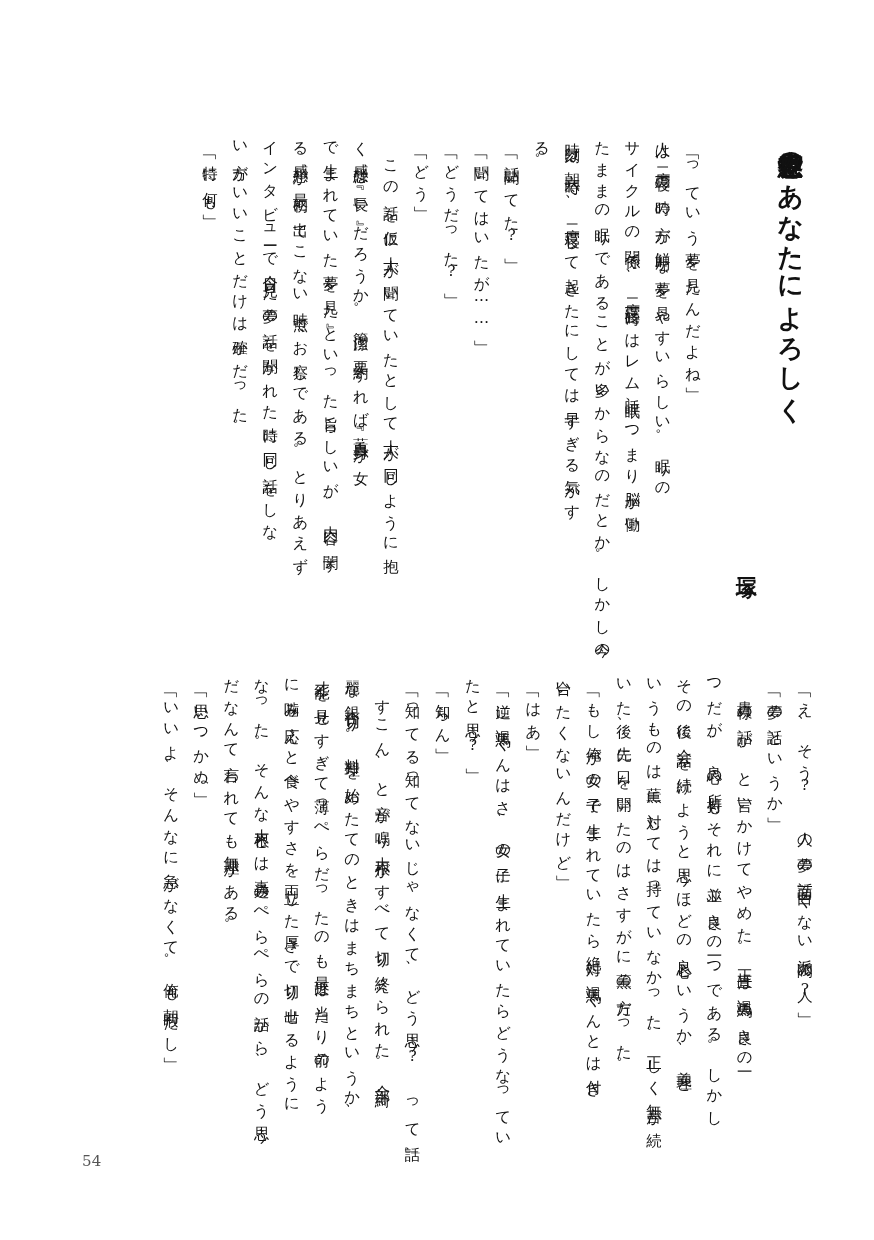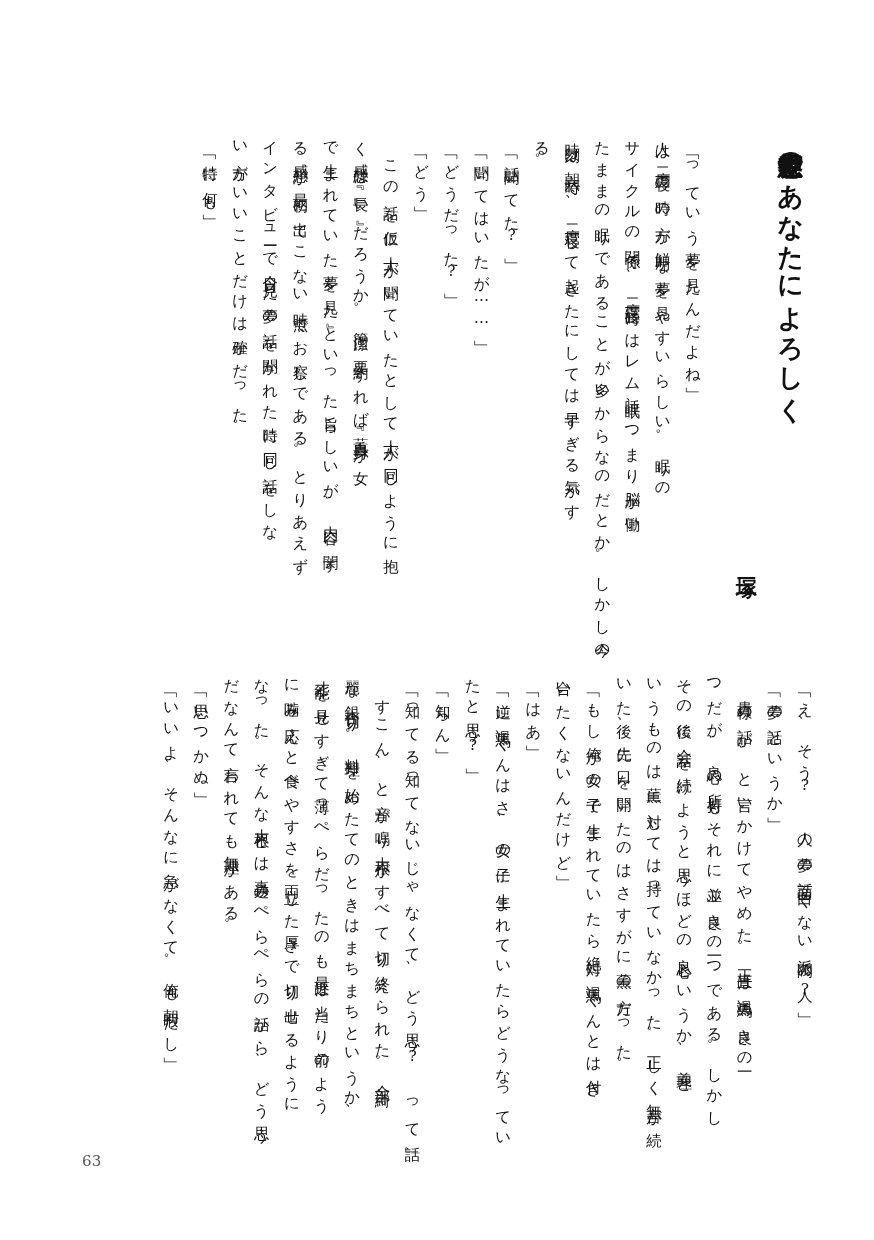--- a/index.html
+++ b/index.html
@@ -170,15 +170,15 @@
         <div class="col">麗な銀杏切り。料理を始めたてのときはまちまちというか、</div>
         <div class="col">才能を見せすぎて薄っぺらだったのも最近は当たり前のよう</div>
         <div class="col">に噛み応えと食べやすさを両立した厚さで切り出せるように</div>
         <div class="col">なった。そんな大根とは真逆のぺらぺらの話から、どう思う</div>
         <div class="col">だなんて言われても無理がある。</div>
         <div class="col indent">「思いつかぬ」</div>
         <div class="col indent">「いいよ、そんなに急がなくて。俺も朝暇だし」</div>
       </div>
   </div>
 
-  <div class="folio">63</div>
+  <div class="folio">54</div>
 
 </div>
 
 </body></html>

